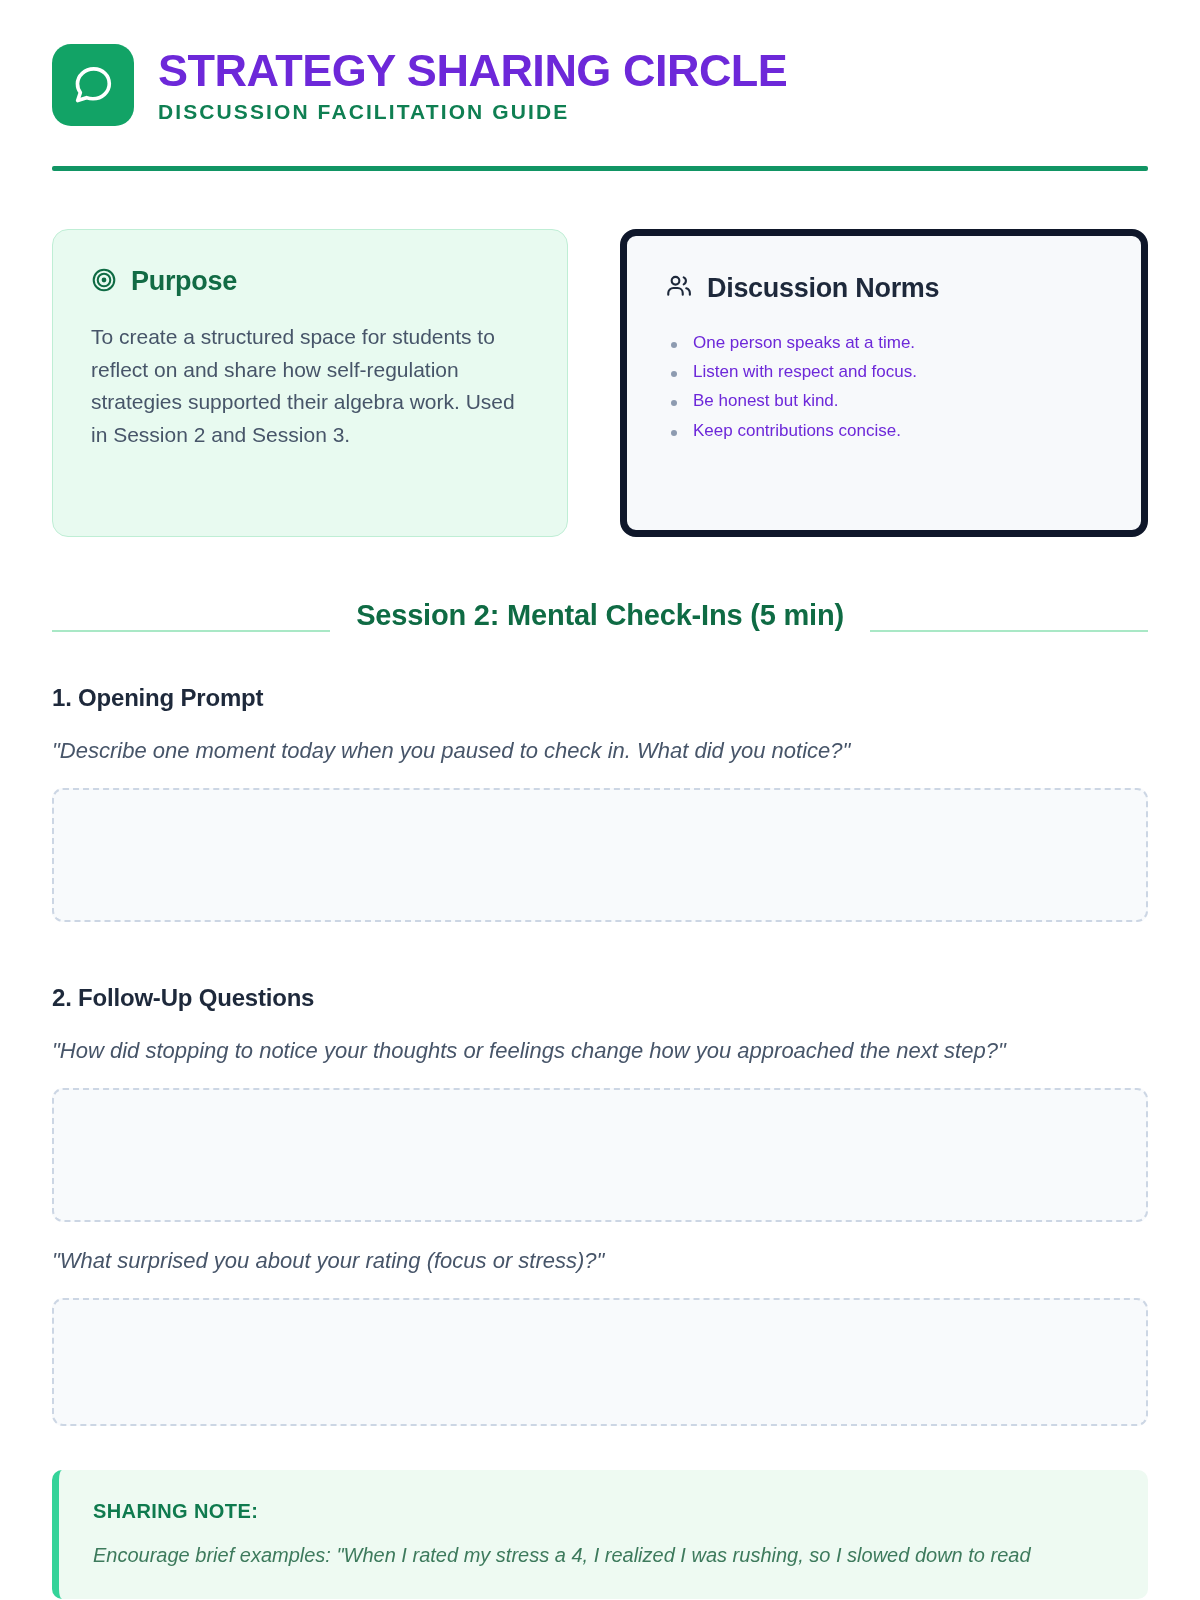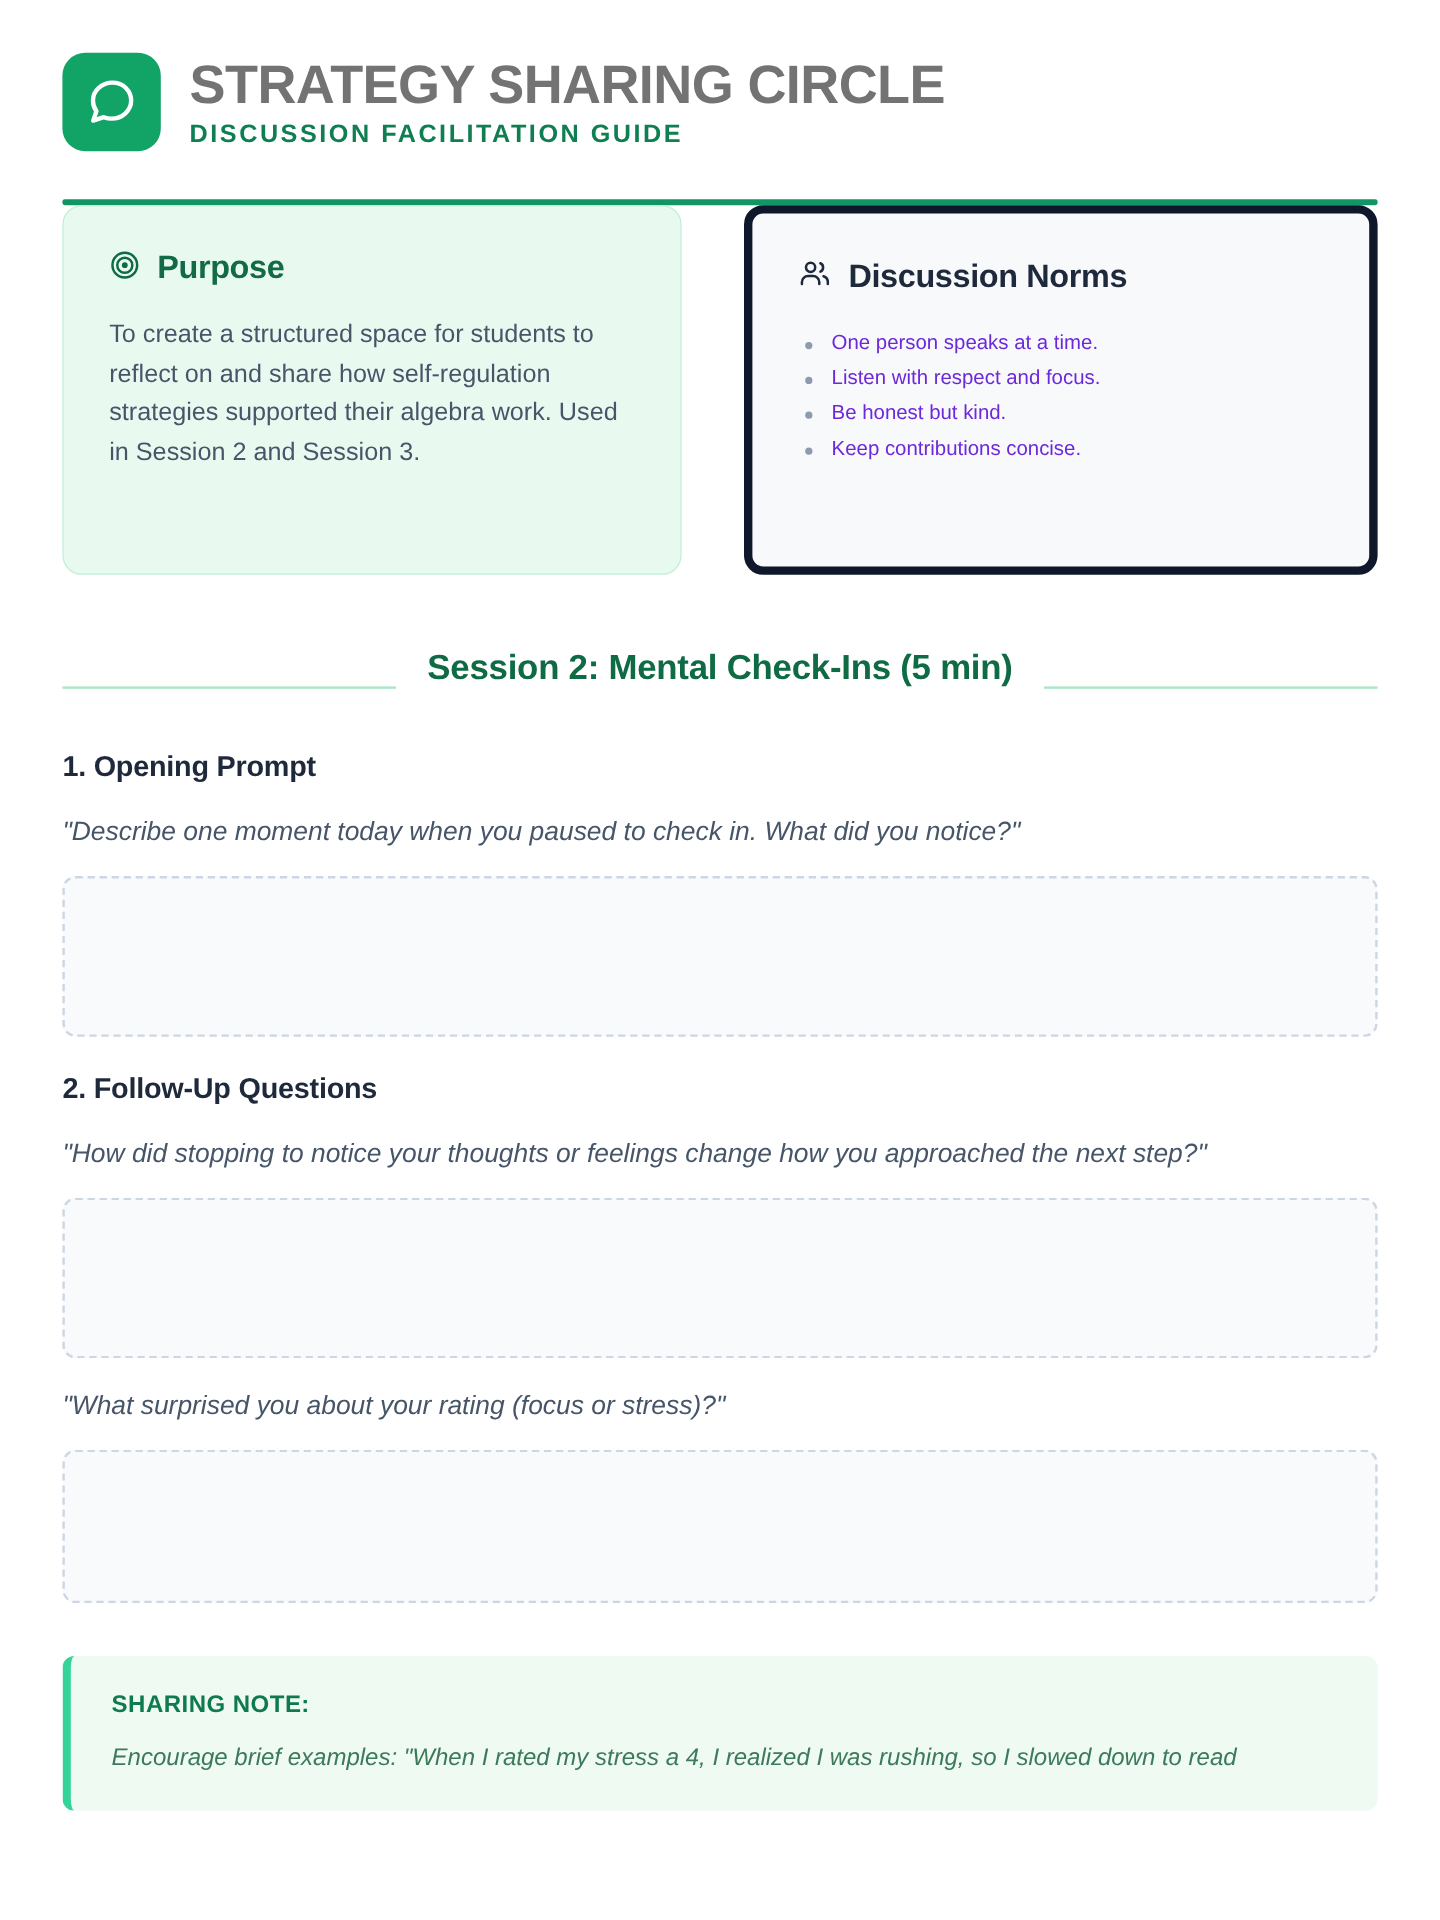--- a/index.html
+++ b/index.html
@@ -36,41 +36,42 @@
     display: flex;
     align-items: center;
     justify-content: center;
   }
   .logo-badge svg { display: block; }
   .header-text { display: flex; flex-direction: column; gap: 8px; }
   .app-title {
     font-size: 45px;
     font-weight: 700;
     letter-spacing: -0.5px;
-    color: #737373;
+    color: #6d28d9;
     line-height: 1.0;
   }
   .app-subtitle {
     font-size: 21px;
     font-weight: 700;
     letter-spacing: 2.1px;
     color: #0f7f52;
     line-height: 1.0;
   }
   .header-rule {
     margin-top: 40px;
     height: 5px;
     background: #119564;
     border-radius: 2px;
   }
 
   
   .cards {
     display: flex;
     gap: 52px;
+    margin-top: 58px;
     justify-content: space-between;
   }
   .card {
     flex: 1 1 0;
     border-radius: 16px;
     padding: 36px 38px 34px 38px;
     min-height: 308px;
   }
   .card-purpose {
     background: #e8faf0;
@@ -131,21 +132,21 @@
   }
   .section-divider-title {
     font-size: 29px;
     font-weight: 700;
     color: #0f6b44;
     letter-spacing: -0.2px;
     white-space: nowrap;
   }
 
   
-  .qblock { margin-top: 30px; }
+  .qblock { margin-top: 62px; }
   .qblock-first { margin-top: 52px; }
   .q-heading {
     font-size: 24px;
     font-weight: 700;
     color: #1e293b;
     letter-spacing: -0.2px;
   }
   .q-prompt {
     font-size: 22px;
     font-style: italic;

